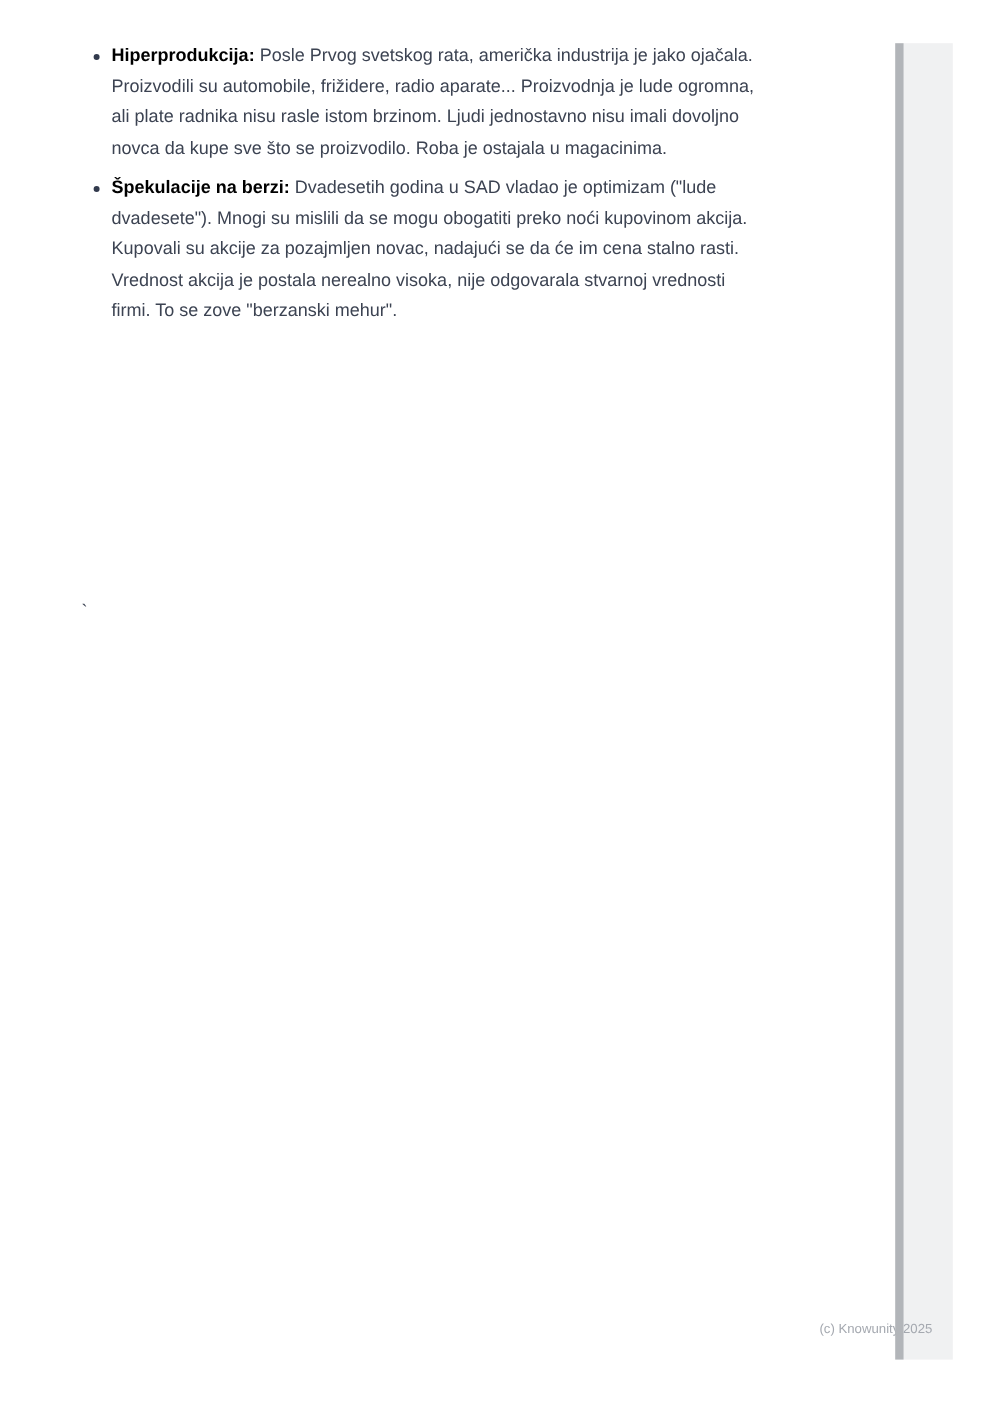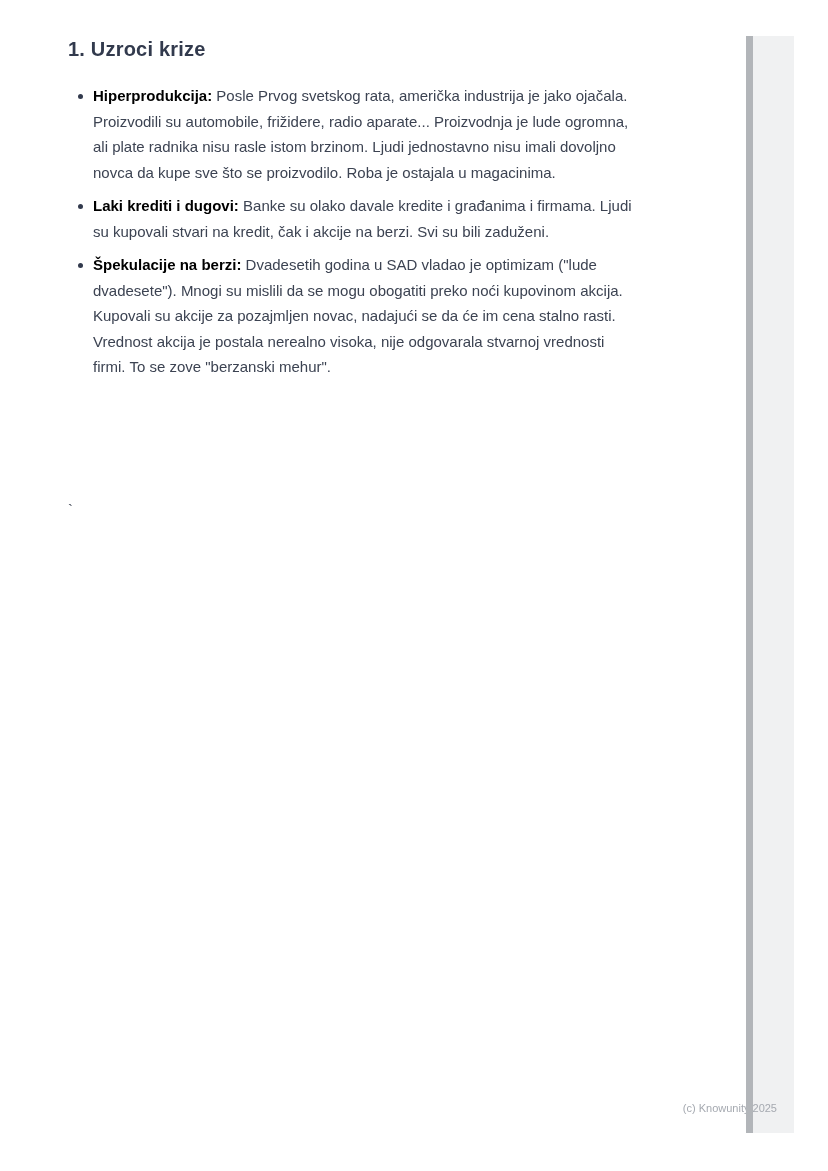--- a/index.html
+++ b/index.html
@@ -94,26 +94,24 @@
     line-height: 14px;
     color: #a5a9b0;
     z-index: 2;
     white-space: nowrap;
   }
 </style>
 </head>
 <body>
 
 <div class="content">
-  <h1 class="page-title">1. Uzroci krize</h1>
 
 
   <ul class="causes-list" id="bullet-list">
       <li><strong>Hiperprodukcija:</strong> <span>Posle Prvog svetskog rata, američka industrija je jako ojačala. Proizvodili su automobile, frižidere, radio aparate... Proizvodnja je lude ogromna, ali plate radnika nisu rasle istom brzinom. Ljudi jednostavno nisu imali dovoljno novca da kupe sve što se proizvodilo. Roba je ostajala u magacinima.</span></li>
-      <li><strong>Laki krediti i dugovi:</strong> <span>Banke su olako davale kredite i građanima i firmama. Ljudi su kupovali stvari na kredit, čak i akcije na berzi. Svi su bili zaduženi.</span></li>
       <li><strong>Špekulacije na berzi:</strong> <span>Dvadesetih godina u SAD vladao je optimizam ("lude dvadesete"). Mnogi su mislili da se mogu obogatiti preko noći kupovinom akcija. Kupovali su akcije za pozajmljen novac, nadajući se da će im cena stalno rasti. Vrednost akcija je postala nerealno visoka, nije odgovarala stvarnoj vrednosti firmi. To se zove "berzanski mehur".</span></li>
     </ul>
 </div>
 
 <div class="stray-mark">`</div>
 
 <div class="margin-strip"></div>
 
 <div class="footer">(c) Knowunity 2025</div>
 

